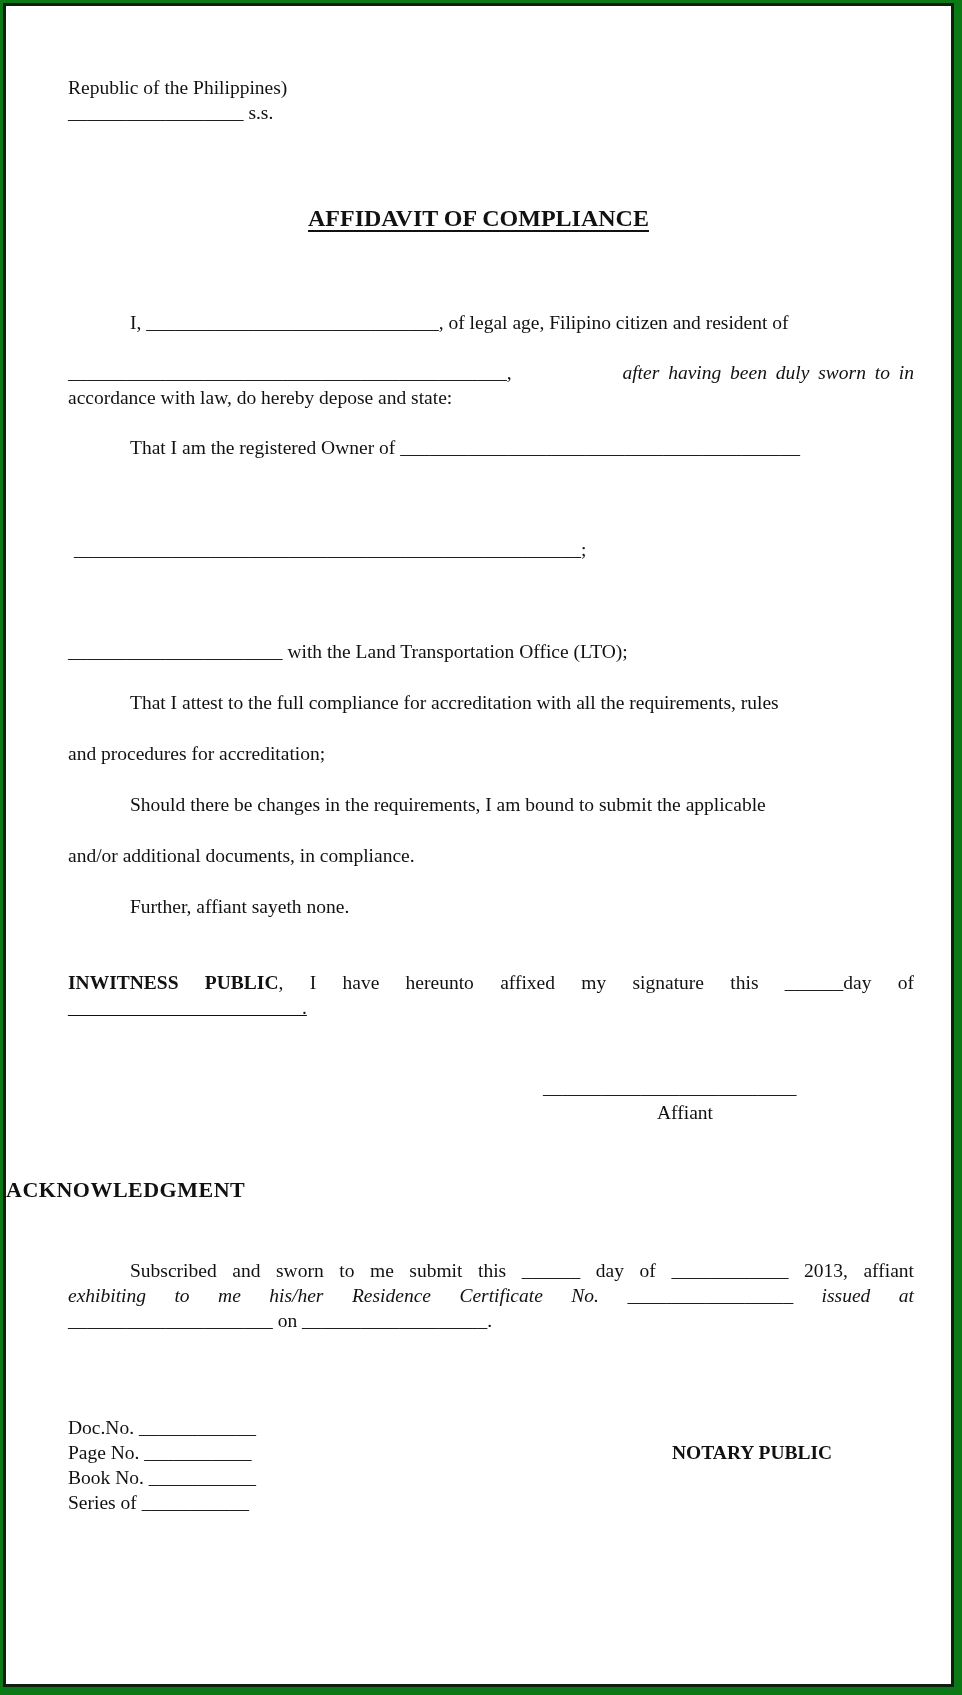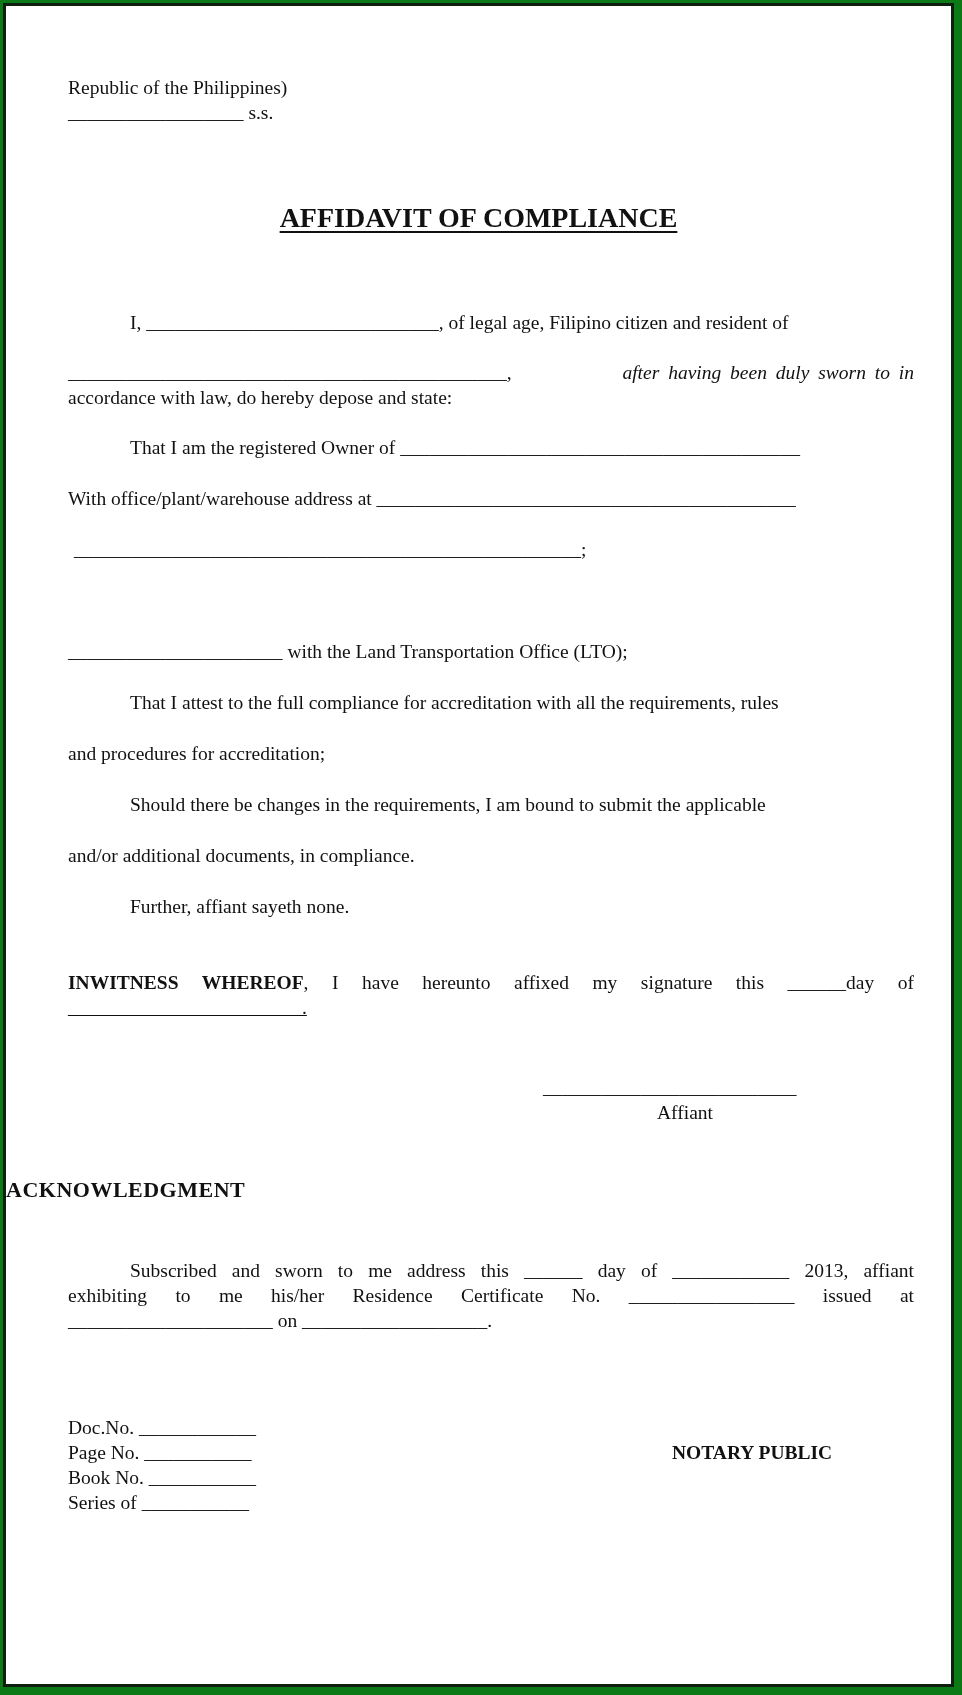--- a/index.html
+++ b/index.html
@@ -13,21 +13,21 @@
       position: absolute; left: 3px; top: 3px; right: 8px; bottom: 8px;
       background: #0f1f0f; padding: 3px;
     }
     .page {
       position: absolute; left: 3px; top: 3px; right: 3px; bottom: 3px;
       background: #fff;
     }
     .t { position: absolute; font-size: 19.5px; line-height: 24px; white-space: nowrap; }
     .just { white-space: normal; text-align: justify; text-align-last: justify; }
     .bold { font-weight: bold; }
-    .title { font-size: 28px; font-weight: bold; text-decoration: underline; text-decoration-thickness: 2px; text-underline-offset: 4px; }
+    .title { font-size: 24px; font-weight: bold; text-decoration: underline; text-decoration-thickness: 2px; text-underline-offset: 4px; }
     .ack { font-size: 22px; font-weight: bold; letter-spacing: 0.5px; }
   </style>
 </head>
 <body>
 
 <div class="frame">
   <div class="page">
 
     <div class="t" style="left:62px; top:70px;">Republic of the Philippines)</div>
     <div class="t" style="left:62px; top:95px;">
@@ -38,43 +38,42 @@
     <div class="t title" style="left:0; right:0; top:200px; text-align:center;">AFFIDAVIT OF COMPLIANCE</div>
 
     <div class="t" style="left:124px; top:305px;">I, ______________________________, of legal age, Filipino citizen and resident of</div>
     <div class="t just" style="left:62px; width:846px; top:355px; display:flex; justify-content:space-between;font-style:italic;">
       <span>_____________________________________________,</span>
       <span style="word-spacing:4px;">after having been duly sworn to in</span>
     </div>
     <div class="t" style="left:62px; top:380px;">accordance with law, do hereby depose and state:</div>
 
     <div class="t" style="left:124px; top:430px;">That I am the registered Owner of _________________________________________</div>
-    <div class="t" style="left:62px; top:481px;">With office/plant/warehouse address at ___________________________________________</div>
     <div class="t" style="left:68px; top:532px;">____________________________________________________;</div>
 
     <div class="t" style="left:62px; top:634px;">______________________  with the Land Transportation Office (LTO);</div>
 
     <div class="t" style="left:124px; top:685px;">That I attest to the full compliance for accreditation with all the requirements, rules</div>
     <div class="t" style="left:62px; top:736px;">and procedures for accreditation;</div>
 
     <div class="t" style="left:124px; top:787px;">Should there be changes in the requirements, I am bound to submit the applicable</div>
     <div class="t" style="left:62px; top:838px;">and/or additional documents, in compliance.</div>
 
     <div class="t" style="left:124px; top:889px;">Further, affiant sayeth none.</div>
 
-    <div class="t" style="left:62px; width:846px; top:965px; white-space:normal; text-align:justify; text-align-last:justify; word-spacing:6px;"><span class="bold">INWITNESS WHEREOF</span><span>, I have hereunto affixed my signature this ______day of</span></div>
+    <div class="t" style="left:62px; width:846px; top:965px; white-space:normal; text-align:justify; text-align-last:justify; word-spacing:6px;"><span class="bold">INWITNESS PUBLIC</span><span>, I have hereunto affixed my signature this ______day of</span></div>
     <div class="t" style="left:62px; top:990px;text-decoration:underline;">________________________.</div>
 
     <div class="t" style="left:537px; top:1070px;">__________________________</div>
     <div class="t" style="left:537px; width:284px; top:1095px; text-align:center;">Affiant</div>
 
     <div class="t ack" style="left:0; right:0; top:1172px; text-align:left;">ACKNOWLEDGMENT</div>
 
-    <div class="t" style="left:62px; width:846px; top:1253px; padding-left:62px; box-sizing:border-box; white-space:normal; text-align:justify; text-align-last:justify;">Subscribed and sworn to me address this ______ day of ____________ 2013, affiant</div>
-    <div class="t" style="left:62px; width:846px; top:1278px; white-space:normal; text-align:justify; text-align-last:justify;">exhibiting to me his/her Residence Certificate No. _________________ issued at</div>
+    <div class="t" style="left:62px; width:846px; top:1253px; padding-left:62px; box-sizing:border-box; white-space:normal; text-align:justify; text-align-last:justify;">Subscribed and sworn to me submit this ______ day of ____________ 2013, affiant</div>
+    <div class="t" style="left:62px; width:846px; top:1278px; white-space:normal; text-align:justify; text-align-last:justify;font-style:italic;">exhibiting to me his/her Residence Certificate No. _________________ issued at</div>
     <div class="t" style="left:62px; top:1303px;">_____________________ on ___________________.</div>
 
     <div class="t" style="left:62px; top:1410px;">Doc.No. ____________</div>
     <div class="t" style="left:62px; top:1435px;">Page No. ___________</div>
     <div class="t" style="left:62px; top:1460px;">Book No. ___________</div>
     <div class="t" style="left:62px; top:1485px;">Series of ___________</div>
 
     <div class="t bold" style="left:666px; top:1435px;">NOTARY PUBLIC</div>
 
   </div>

